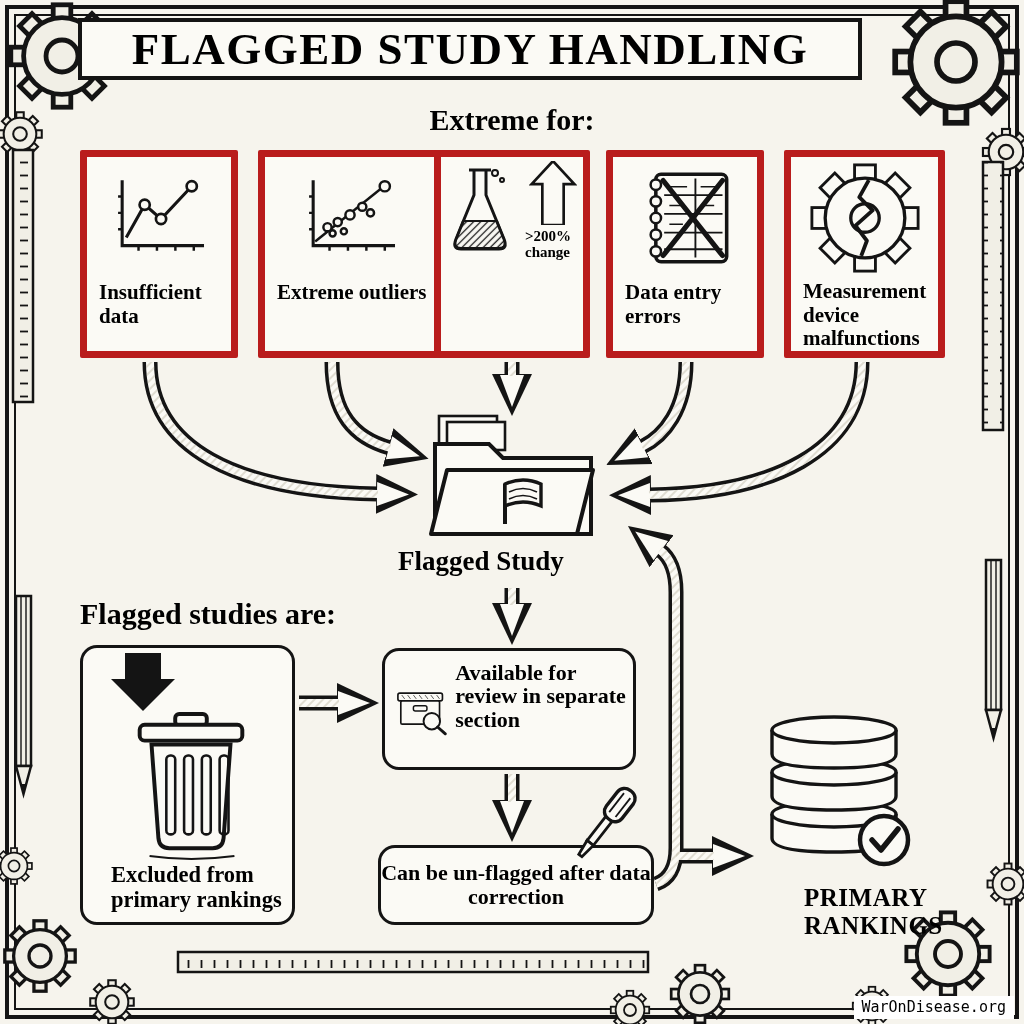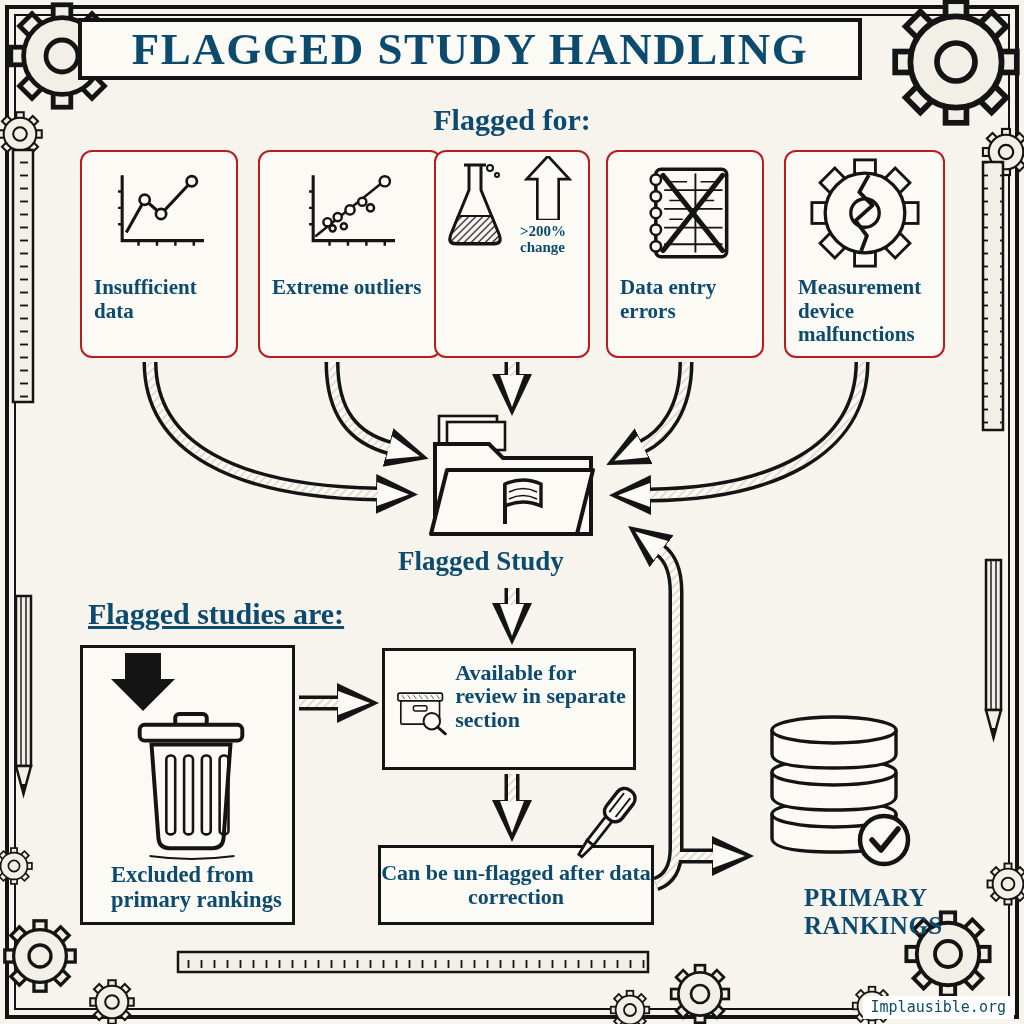--- a/index.html
+++ b/index.html
@@ -1,38 +1,38 @@
 <!DOCTYPE html>
 <html><head>
 <meta charset="utf-8">
 <style>
   *{margin:0;padding:0;box-sizing:border-box;}
   html,body{background:#9a9a94;}
   .canvas{position:relative;width:1024px;height:1024px;background:#f6f4ed;overflow:hidden;
-          font-family:"Liberation Serif","DejaVu Serif",serif;color:#0c4a6e;}
+          font-family:"Liberation Serif","DejaVu Serif",serif;color:#000000;}
   .layer{position:absolute;left:0;top:0;}
   .frame-a{position:absolute;inset:5px;border:4px solid #141414;z-index:0;}
   .frame-b{position:absolute;inset:14px;border:2px solid #141414;z-index:0;}
   .deco{z-index:0;}
   .arrows{z-index:1;}
   .node{position:absolute;z-index:2;}
   .title-box{left:78px;top:18px;width:784px;height:62px;background:#fbfaf5;border:4px solid #141414;
              display:flex;align-items:center;justify-content:center;}
   .title-text{font-size:45px;font-weight:bold;letter-spacing:1.5px;white-space:nowrap;}
   .h1{font-size:30px;font-weight:bold;}
   .h-flagged-for{left:352px;top:103px;width:320px;text-align:center;}
-  .h-flagged-are{left:88px;top:597px;text-decoration:underline;}
-  .flag-box{top:150px;height:208px;background:#fbfaf5;border:2px solid #b91c1c;border-radius:12px;
+  .h-flagged-are{left:80px;top:597px;}
+  .flag-box{top:150px;height:208px;background:#fbfaf5;border:7px solid #b91c1c;border-radius:2px;
             display:flex;flex-direction:column;}
   .icon-area{height:122px;position:relative;display:flex;align-items:center;justify-content:center;}
   .card-label{padding:2px 4px 0 12px;font-size:21px;font-weight:bold;line-height:1.12;text-align:left;}
   .annotation{position:absolute;left:84px;top:72px;width:70px;font-size:15px;font-weight:bold;
               line-height:1.05;text-align:left;}
   .folder-label{left:398px;top:546px;width:228px;font-size:27px;font-weight:bold;}
-  .box-outline{background:#fbfaf5;border:3px solid #141414;border-radius:0;}
+  .box-outline{background:#fbfaf5;border:3px solid #141414;border-radius:17px;}
   .excluded-box{left:80px;top:645px;width:215px;height:280px;}
   .excluded-label{position:absolute;left:28px;bottom:10px;font-size:22.5px;font-weight:bold;line-height:1.12;}
   .review-box{left:382px;top:648px;width:254px;height:122px;display:flex;}
   .review-text{font-size:22px;font-weight:bold;line-height:1.06;padding-top:10px;text-align:left;}
   .unflag-box{left:378px;top:845px;width:276px;height:80px;display:flex;align-items:center;
               justify-content:center;text-align:center;font-size:22px;font-weight:bold;line-height:1.1;}
   .primary-label{left:772px;top:884px;width:175px;font-size:25px;font-weight:bold;line-height:1.12;
                  letter-spacing:.5px;text-align:left;margin-left:32px;}
   .watermark{position:absolute;right:10px;bottom:5px;background:#ffffff;padding:2px 8px 3px;
              font-family:"DejaVu Sans Mono",monospace;font-size:15px;z-index:5;}
@@ -163,21 +163,21 @@
       <path d="M512,774 L512,802"></path>
       <path d="M656,884 Q676,877 676,848 L676,592 Q676,562 660,550"></path>
       <path d="M676,856 L714,856"></path>
     </g>
   </svg>
 
   <div class="node title-box">
     <div class="title-text">FLAGGED STUDY HANDLING</div>
   </div>
 
-  <div class="node h1 h-flagged-for">Flagged for:</div>
+  <div class="node h1 h-flagged-for">Extreme for:</div>
   <div class="node h1 h-flagged-are">Flagged studies are:</div>
 
   <div class="node flag-box" style="left:80px;width:158px">
     <div class="icon-area">
       <svg width="106" height="88" viewBox="0 0 100 86">
         <path d="M14,6 L14,70 L94,70" fill="none" stroke="#141414" stroke-width="3"></path>
         <path d="M10,22 H14 M10,38 H14 M10,54 H14 M30,70 V75 M48,70 V75 M66,70 V75 M84,70 V75" stroke="#141414" stroke-width="2.4" fill="none"></path>
         <path d="M18,62 L36,30 L52,44 L82,12" fill="none" stroke="#141414" stroke-width="3"></path>
         <circle cx="36" cy="30" r="5" fill="#fbfaf5" stroke="#141414" stroke-width="2.6"></circle>
         <circle cx="52" cy="44" r="5" fill="#fbfaf5" stroke="#141414" stroke-width="2.6"></circle>
@@ -318,15 +318,15 @@
       <path d="M10,66 L10,90 Q10,104 72,104 Q134,104 134,90 L134,66"></path>
       <ellipse cx="72" cy="66" rx="62" ry="13"></ellipse>
       <path d="M10,24 L10,48 Q10,62 72,62 Q134,62 134,48 L134,24"></path>
       <ellipse cx="72" cy="24" rx="62" ry="13"></ellipse>
     </g>
     <circle cx="122" cy="134" r="24" fill="#fbfaf5" stroke="#141414" stroke-width="4.5"></circle>
     <path d="M110,134 L119,144 L136,123" fill="none" stroke="#141414" stroke-width="5.5" stroke-linecap="round" stroke-linejoin="round"></path>
   </svg>
   <div class="node primary-label">PRIMARY RANKINGS</div>
 
-  <div class="watermark">Implausible.org</div>
+  <div class="watermark">WarOnDisease.org</div>
 
 </div>
 
 </body></html>

